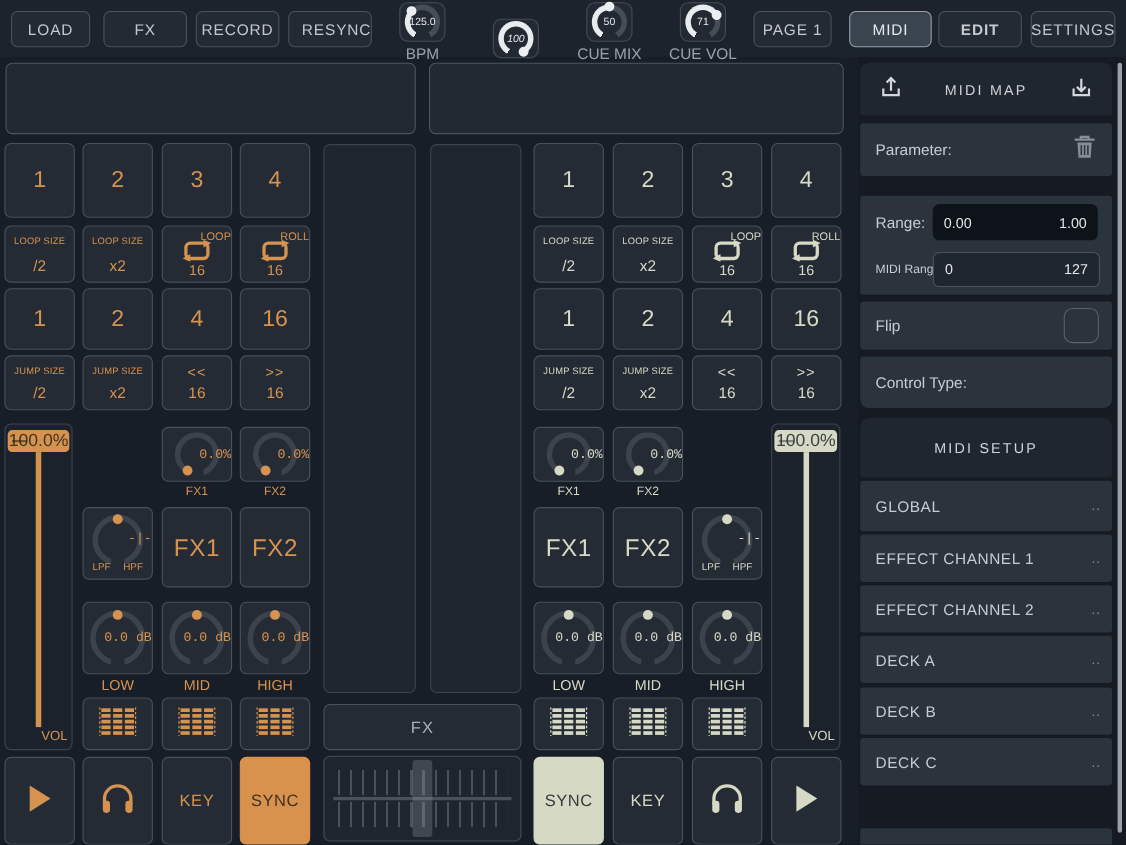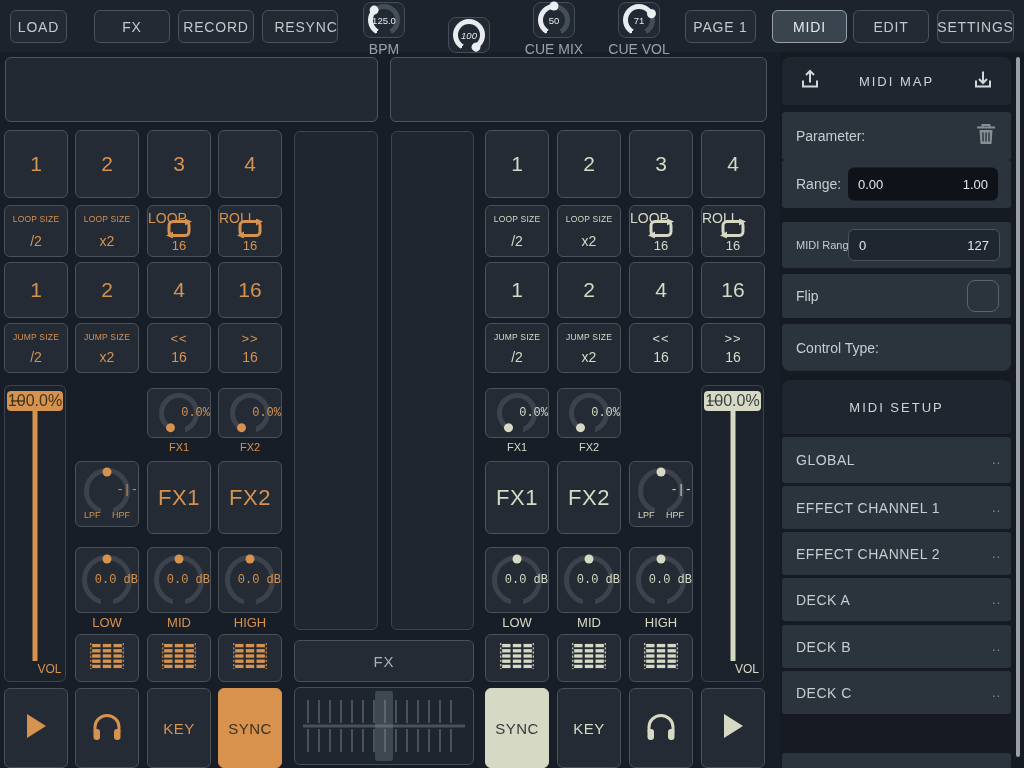--- a/index.html
+++ b/index.html
@@ -11,21 +11,21 @@
   .sidebar-bg{left:780px;top:52px;width:244px;height:716px;background:#151a23;}
 
   
   .pad{position:absolute;box-sizing:border-box;background:#242b35;border:1.5px solid #49515b;
        border-radius:6px;color:var(--ac,#c3c8ce);}
   .cflex{display:flex;align-items:center;justify-content:center;}
   .pnum{font-size:21px;}
   .two .t{position:absolute;top:8px;left:2px;right:2px;text-align:center;font-size:8.5px;white-space:nowrap;letter-spacing:.2px;}
   .two .b{position:absolute;bottom:7px;left:0;right:0;text-align:center;font-size:14px;}
   .two.arrows .t{font-size:13px;top:7px;letter-spacing:1px;}
-  .looped .t{position:absolute;top:4px;left:0;right:0;text-align:left;font-size:14px;z-index:2;}
+  .looped .t{position:absolute;top:4px;left:0;right:0;text-align:right;font-size:10px;z-index:2;}
   .looped .b{position:absolute;bottom:3px;left:0;right:0;text-align:center;font-size:13px;z-index:2;}
   .licon{position:absolute;left:50%;top:50%;transform:translate(-50%,-52%);}
 
   
   .deck-a{--ac:#d6924f;}
   .deck-b{--ac:#d6d9c3;}
 
   
   .ring{position:absolute;left:50%;top:50%;transform:translate(-50%,-50%);box-sizing:border-box;
         border-radius:50%;border:5px solid #3c434d;}
@@ -98,21 +98,21 @@
   .sb{position:absolute;left:1016px;top:57px;width:4px;height:700px;background:#9aa0a6;border-radius:2px;}
 </style>
 </head>
 <body>
 
 <div id="app">
   <div class="bg topbar-bg"></div>
   <div class="bg main-bg"></div>
   <div class="bg sidebar-bg"></div>
 
-  <div class="tbtn" style="left:10px;width:57px;">LOAD</div>
+  <div class="tbtn" style="left:10px;width:72px;">LOAD</div>
   <div class="tbtn" style="left:94px;width:76px;">FX</div>
   <div class="tbtn" style="left:178px;width:76px;">RECORD</div>
   <div class="tbtn" style="left:262px;width:76px;padding-left:12px;">RESYNC</div>
 
   <div class="tknob" style="left:363px;top:2px;">
     <div class="tring" style="--sweep:105deg;">
         <b class="tdot" style="--a:315deg;"></b>
       </div>
     <span class="tval">125.0</span>
     <span class="tlabel">BPM</span>
@@ -134,21 +134,21 @@
   <div class="tknob" style="left:618px;top:2px;">
     <div class="tring" style="--sweep:213deg;">
         <b class="tdot" style="--a:63deg;"></b>
       </div>
     <span class="tval">71</span>
     <span class="tlabel">CUE VOL</span>
   </div>
 
   <div class="tbtn" style="left:685px;width:71px;">PAGE 1</div>
   <div class="tbtn active" style="left:772px;width:75px;">MIDI</div>
-  <div class="tbtn" style="left:853px;width:76px;">EDIT</div>
+  <div class="tbtn" style="left:853px;width:76px;font-weight:bold;">EDIT</div>
   <div class="tbtn" style="left:937px;width:77px;">SETTINGS</div>
 
   <div class="wavebox" style="left:5px;top:57px;width:373px;height:65px;"></div>
   <div class="wavebox" style="left:390px;top:57px;width:377px;height:65px;"></div>
 
   <div class="deck-a">
     <div class="pad cflex pnum" style="left:4px;top:130px;width:64px;height:68px;">
         <span>1</span>
       </div>
     <div class="pad cflex pnum" style="left:75px;top:130px;width:64px;height:68px;">
@@ -625,21 +625,21 @@
 
   <div class="srow" style="left:782px;top:112px;width:229px;height:48px;">
     <span class="slabel">Parameter:</span>
     <span class="trash"><svg width="22" height="24" viewBox="0 0 22 24">
           <path d="M2 5.5 h18 M7.5 5.5 V3 h7 v2.5" fill="none" stroke="currentColor" stroke-width="2"></path>
           <path d="M4.5 8 h13 l-1 14 h-11 z" fill="currentColor"></path>
           <path d="M8 10.5 v9 M11 10.5 v9 M14 10.5 v9" stroke="#2b333d" stroke-width="1.4"></path>
         </svg></span>
   </div>
 
-  <div class="srow" style="left:782px;top:160px;width:229px;height:48px;">
+  <div class="srow" style="left:782px;top:178px;width:229px;height:48px;">
     <span class="slabel">Range:</span>
     <span class="sinput">
       <span class="min">0.00</span>
       <span class="max">1.00</span>
     </span>
   </div>
 
   <div class="srow" style="left:782px;top:222px;width:229px;height:46px;">
     <span class="slabel sm">MIDI Range:</span>
     <span class="sinput bordered">

